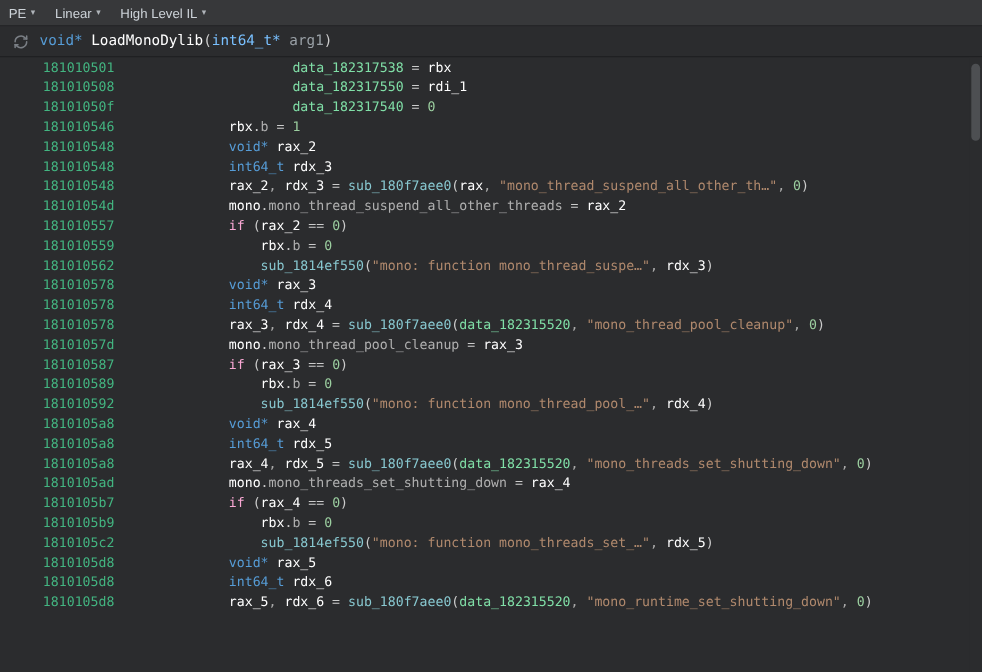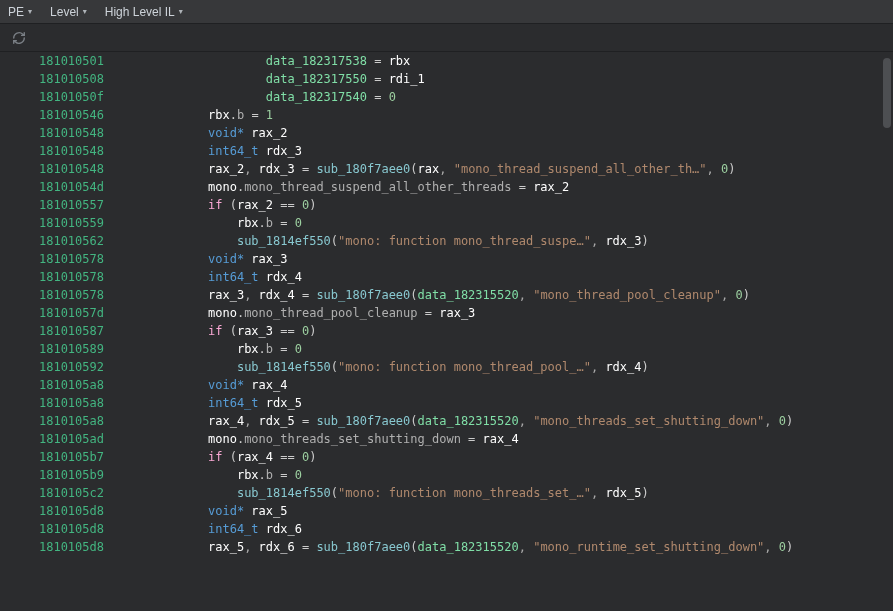--- a/index.html
+++ b/index.html
@@ -99,38 +99,39 @@
 </style>
 </head>
 <body>
 
 <div class="toolbar">
   <div class="item">
     <span>PE</span>
     <span class="caret">▾</span>
   </div>
   <div class="item">
-    <span>Level</span>
+    <span>Linear</span>
     <span class="caret">▾</span>
   </div>
   <div class="item">
     <span>High Level IL</span>
     <span class="caret">▾</span>
   </div>
 </div>
 
 <div class="sigbar">
   <span class="refresh-icon">
     <svg width="14" height="14" viewBox="0 0 16 16" fill="none" stroke="#7a7f85" stroke-width="1.6" stroke-linecap="round">
       <path d="M2 8a6 6 0 0 1 10.3-4.2L14 5"></path>
       <path d="M14 2v3h-3"></path>
       <path d="M14 8a6 6 0 0 1-10.3 4.2L2 11"></path>
       <path d="M2 14v-3h3"></path>
     </svg>
   </span>
+  <span class="signature"><span class="kw">void*</span> <span class="fn">LoadMonoDylib</span><span class="paren">(</span><span class="type">int64_t*</span> <span class="varp">arg1</span><span class="paren">)</span></span>
 </div>
 
 <div class="code-wrap">
   <div id="code-container">
       <div class="code-line"><div class="addr">181010501</div><div class="gutter"><div class="bar thin"></div><div class="bar thin"></div><div class="bar"></div><div class="bar"></div><div class="bar"></div><div style="width: 1px; margin-right: 10px;"></div></div><div class="content"><span>        </span><span class="t-data">data_182317538</span><span class="t-op"> = </span><span class="t-def">rbx</span></div></div>
       <div class="code-line"><div class="addr">181010508</div><div class="gutter"><div class="bar thin"></div><div class="bar thin"></div><div class="bar"></div><div class="bar"></div><div class="bar"></div><div style="width: 1px; margin-right: 10px;"></div></div><div class="content"><span>        </span><span class="t-data">data_182317550</span><span class="t-op"> = </span><span class="t-def">rdi_1</span></div></div>
       <div class="code-line"><div class="addr">18101050f</div><div class="gutter"><div class="bar thin"></div><div class="bar thin"></div><div class="bar"></div><div class="bar"></div><div class="bar"></div><div style="width: 1px; margin-right: 10px;"></div></div><div class="content"><span>        </span><span class="t-data">data_182317540</span><span class="t-op"> = </span><span class="t-num">0</span></div></div>
       <div class="code-line"><div class="addr">181010546</div><div class="gutter"><div class="bar thin"></div><div class="bar thin"></div><div class="bar"></div><div style="width: 1px; margin-right: 10px;"></div><div style="width: 1px; margin-right: 10px;"></div><div style="width: 1px; margin-right: 10px;"></div></div><div class="content"><span class="t-def">rbx</span><span class="t-op">.</span><span class="t-field">b</span><span class="t-op"> = </span><span class="t-num">1</span></div></div>
       <div class="code-line"><div class="addr">181010548</div><div class="gutter"><div class="bar thin"></div><div class="bar thin"></div><div class="bar"></div><div style="width: 1px; margin-right: 10px;"></div><div style="width: 1px; margin-right: 10px;"></div><div style="width: 1px; margin-right: 10px;"></div></div><div class="content"><span class="t-type">void* </span><span class="t-def">rax_2</span></div></div>
       <div class="code-line"><div class="addr">181010548</div><div class="gutter"><div class="bar thin"></div><div class="bar thin"></div><div class="bar"></div><div style="width: 1px; margin-right: 10px;"></div><div style="width: 1px; margin-right: 10px;"></div><div style="width: 1px; margin-right: 10px;"></div></div><div class="content"><span class="t-type">int64_t </span><span class="t-def">rdx_3</span></div></div>

